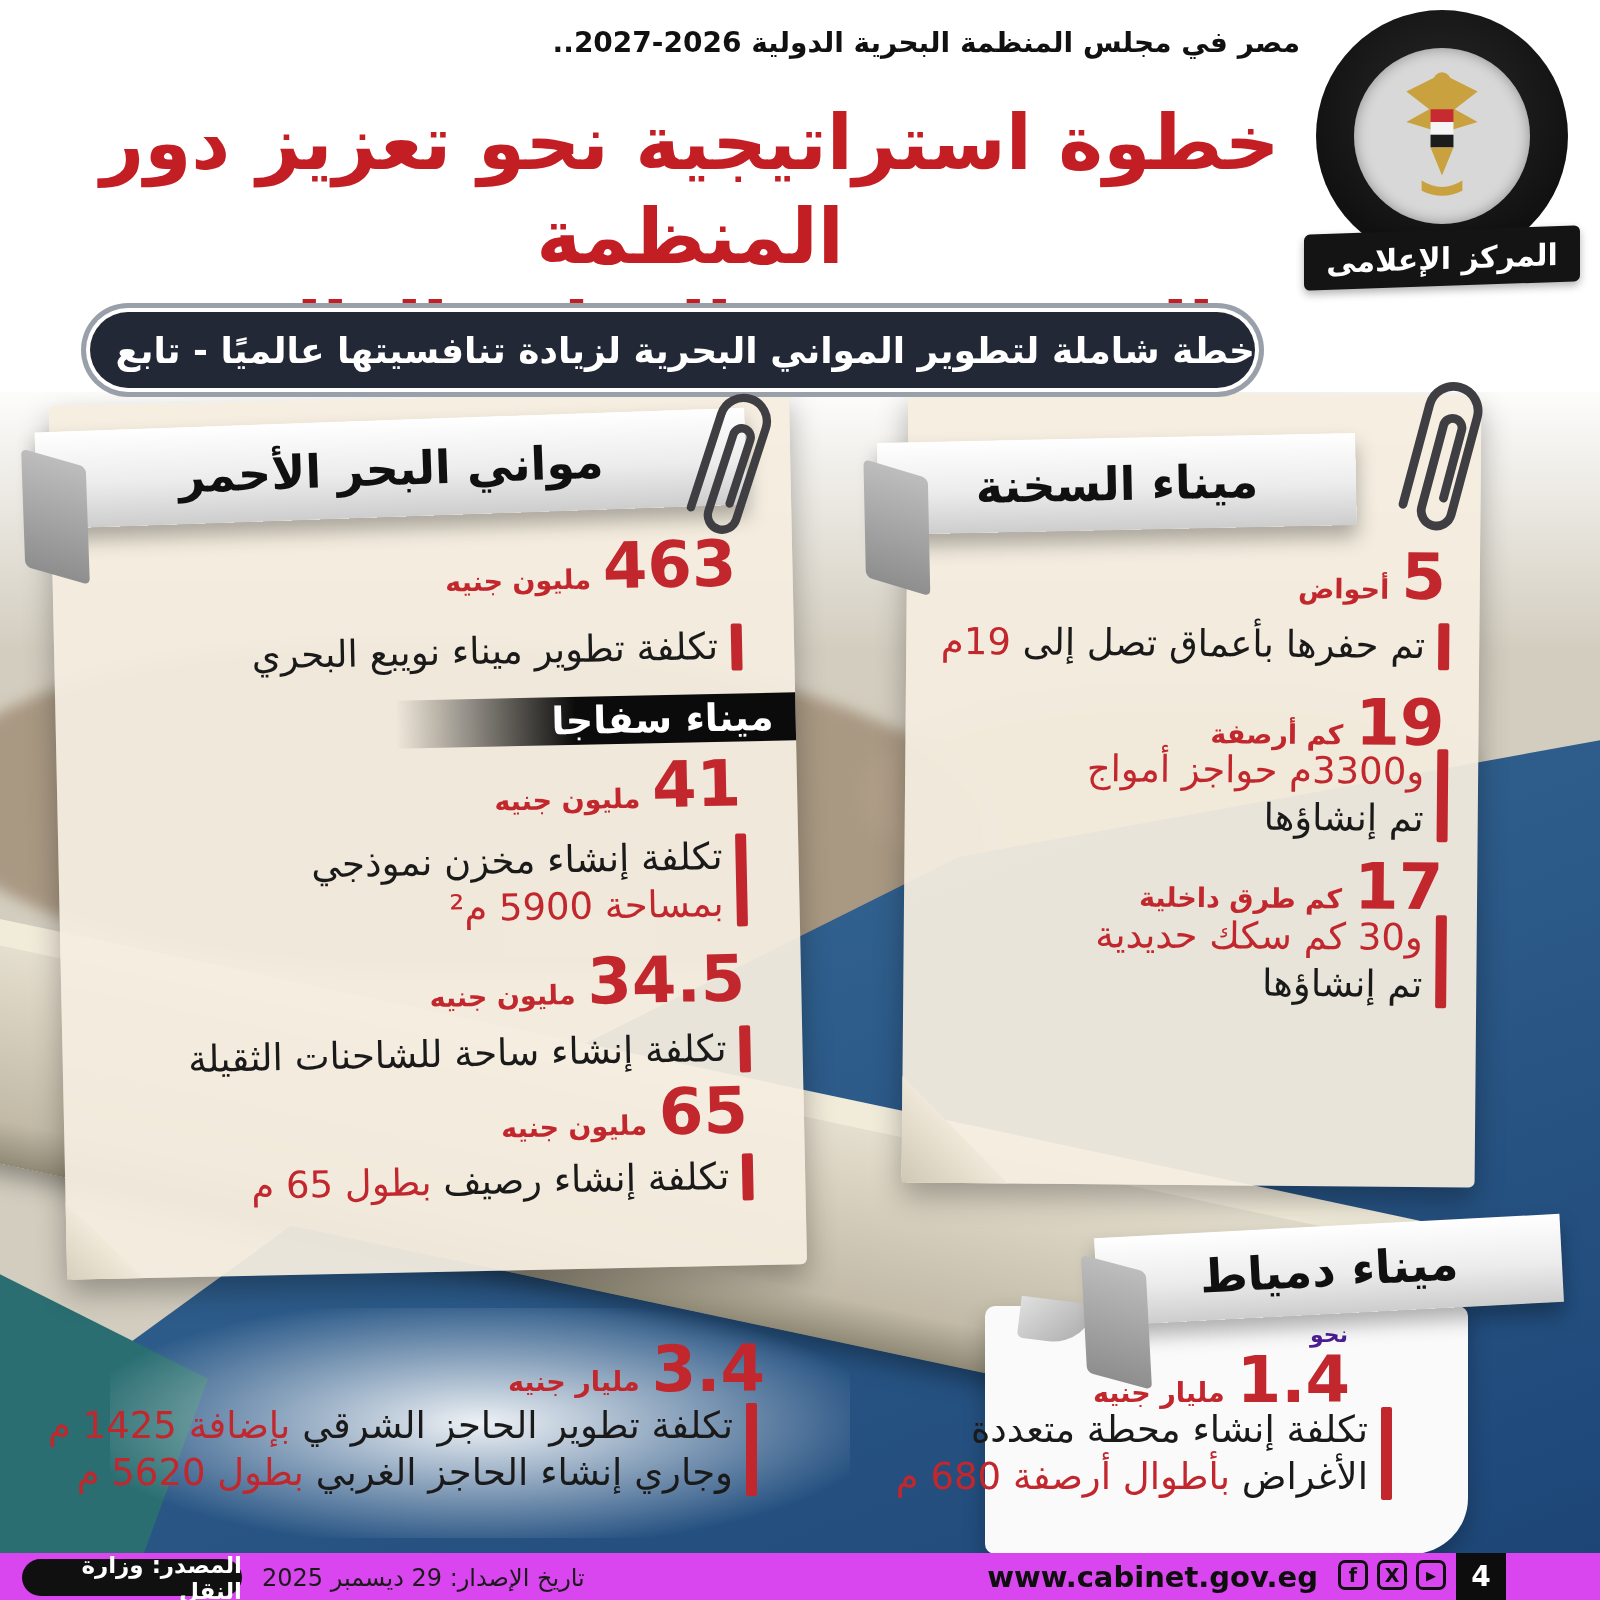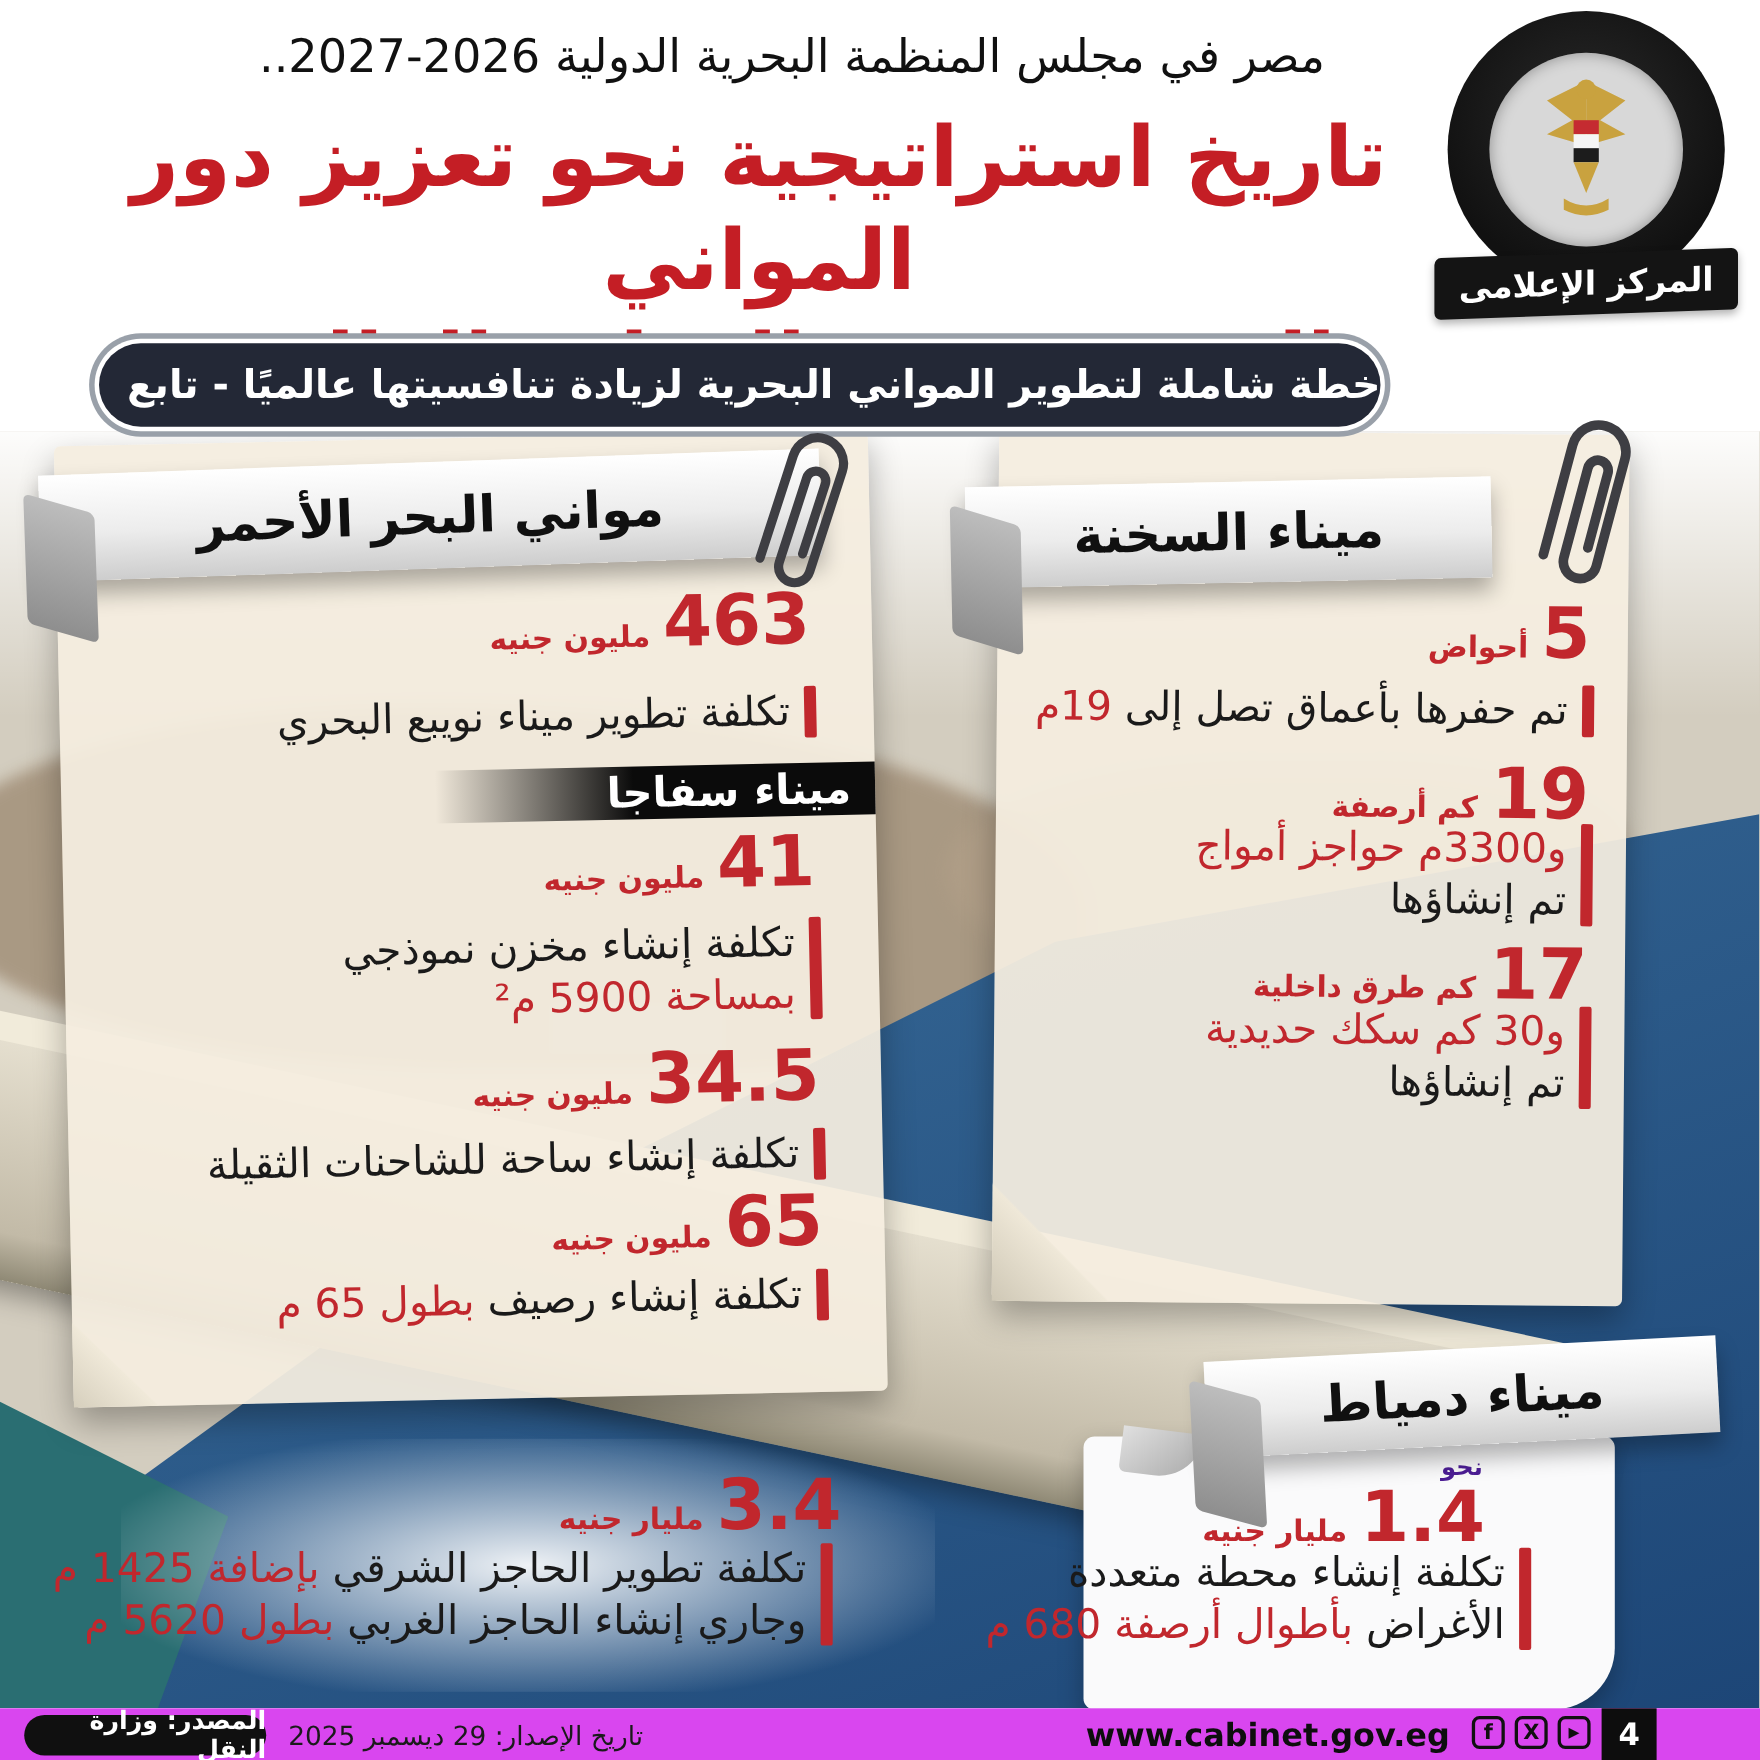--- a/index.html
+++ b/index.html
@@ -4,22 +4,22 @@
 <style>
   html,body{margin:0;padding:0;}
   body{
     width:1600px;height:1600px;position:relative;overflow:hidden;
     font-family:"DejaVu Sans", sans-serif;background:#ffffff;
   }
   .abs{position:absolute;}
 
   
   .header-bg{top:0;left:0;width:1600px;height:392px;background:#ffffff;z-index:6;}
-  .topline{top:26px;left:140px;right:300px;text-align:center;
-    font-size:42px;font-weight:normal;color:#111;z-index:7;}
+  .topline{top:26px;left:140px;right:300px;
+    font-size:28px;font-weight:bold;color:#111;z-index:7;}
   .title{top:96px;left:0px;right:220px;text-align:center;
     font-size:76px;line-height:94px;font-weight:bold;color:#c41e25;z-index:7;}
   .banner-pill{top:312px;left:90px;width:1165px;height:76px;background:#232836;
     border-radius:40px;z-index:7;box-shadow:0 0 0 4px #ffffff,0 0 0 9px #99a0a9;
     display:flex;align-items:center;}
   .banner-pill span{color:#fff;font-size:36px;font-weight:bold;}
 
   
   .logo{top:10px;left:1292px;width:300px;height:280px;z-index:8;}
   .logo .ring{position:absolute;left:24px;top:0;width:252px;height:252px;border-radius:50%;
@@ -121,21 +121,21 @@
   <div class="shed"></div>
   <div class="pier"></div>
   <div class="pier2"></div>
   <div class="teal"></div>
   <div class="haze"></div>
 </div>
 
 <div class="abs header-bg"></div>
 <div class="abs topline">مصر في مجلس المنظمة البحرية الدولية 2026-2027..</div>
 <div class="abs title">
-  <div>تاريخ استراتيجية نحو تعزيز دور المواني</div>
+  <div>خطوة استراتيجية نحو تعزيز دور المنظمة</div>
   <div>المصرية في التجارة العالمية</div>
 </div>
 <div class="abs banner-pill">
   <span>خطة شاملة لتطوير المواني البحرية لزيادة تنافسيتها عالميًا - تابع</span>
 </div>
 
 <div class="abs logo">
   <div class="ring"></div>
   <div class="inner"></div>
   <svg class="abs" style="left:86px;top:56px;" width="128" height="140" viewBox="0 0 100 110">

